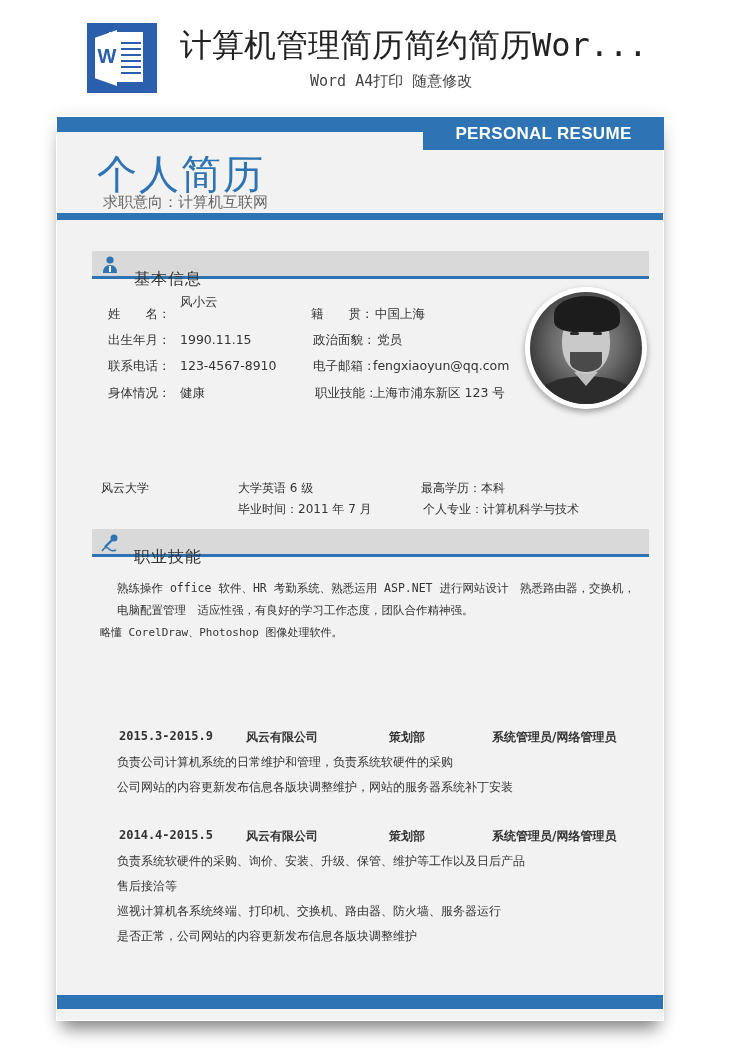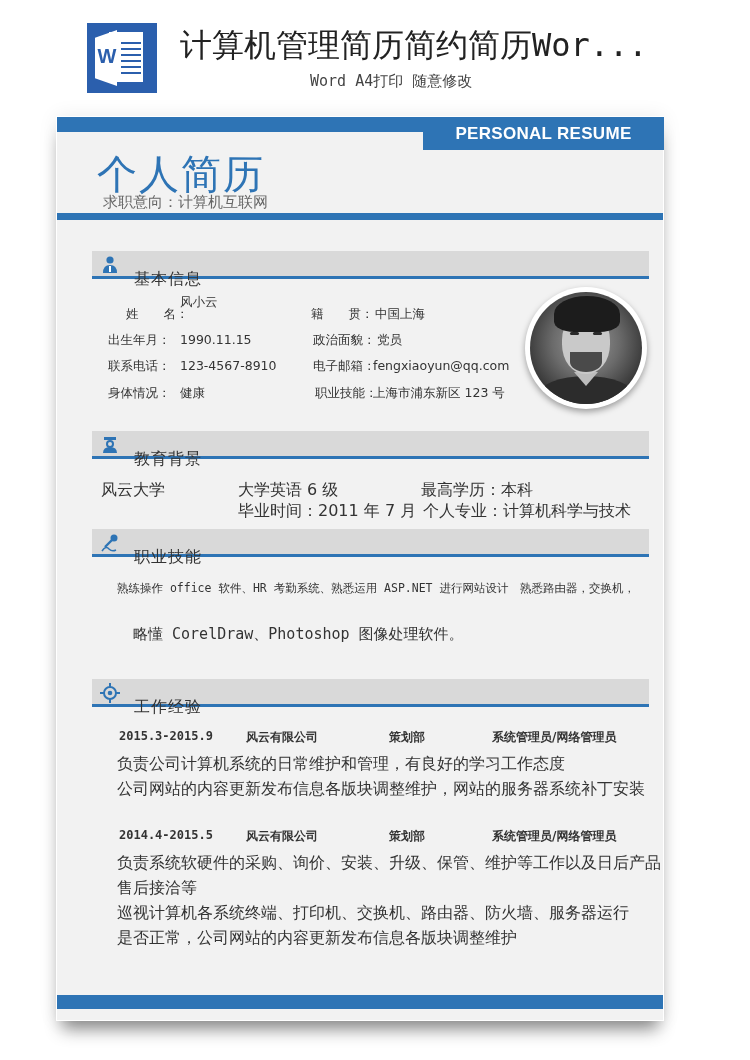--- a/index.html
+++ b/index.html
@@ -25,21 +25,21 @@
   .objective { position: absolute; left: 46px; top: 76px; font-size: 15px; color: #666; }
   .head-rule { position: absolute; left: 0; top: 96px; width: 100%; height: 7px; background: #2e74b5; }
   .bottom-bar { position: absolute; left: 0; top: 878px; width: 100%; height: 14px; background: #2e74b5; }
 
   
   .sec-head { position: absolute; left: 35px; width: 557px; height: 28px; background: #d9d9d9; border-bottom: 3px solid #2e74b5; }
   .sec-head .ico { position: absolute; left: 8px; top: 4px; width: 20px; height: 20px; }
   .sec-head .txt { position: absolute; left: 42px; top: 4px; font-size: 16px; color: #333; letter-spacing: 1px; margin-top: 14px; }
 
   .t { position: absolute; font-size: 12.5px; color: #333; white-space: nowrap; }
-  .t.sm { font-size: 16px; }
+  .t.sm { font-size: 12px; }
   .t.bold { font-weight: bold; }
   .mono { font-family: "DejaVu Sans Mono", "Liberation Mono", monospace; margin-left: 16px; }
 
   
   .photo { position: absolute; left: 468px; top: 170px; width: 122px; height: 122px; border-radius: 50%;
            background: #fff; box-shadow: 0 3px 6px rgba(0,0,0,0.35); }
   .photo .inner { position: absolute; left: 5px; top: 5px; width: 112px; height: 112px; border-radius: 50%; overflow: hidden;
            background: radial-gradient(circle at 50% 45%, #9a9a9a 0%, #6b6b6b 40%, #333 75%, #111 100%); }
   .photo .hair { position: absolute; left: 24px; top: 4px; width: 66px; height: 36px; border-radius: 50% 50% 30% 30%; background: #1c1c1c; }
   .photo .face { position: absolute; left: 32px; top: 20px; width: 48px; height: 62px; border-radius: 45% 45% 48% 48%; background: #c9c9c9; }
@@ -75,21 +75,21 @@
 
   <div class="sec-head" style="top:134px">
     <svg class="ico" viewBox="0 0 20 20">
       <circle cx="10" cy="5" r="3.6" fill="#2e74b5"></circle>
       <path d="M3 18 Q3 10 10 10 Q17 10 17 18 Z" fill="#2e74b5"></path>
       <rect x="9" y="11" width="2" height="6" fill="#fff"></rect>
     </svg>
     <span class="txt">基本信息</span>
   </div>
 
-  <span class="t" style="left:69px;top:189px">姓　　名：</span>
+  <span class="t" style="left:51px;top:189px">姓　　名：</span>
   <span class="t" style="left:123px;top:177px">风小云</span>
   <span class="t" style="left:51px;top:215px">出生年月：</span>
   <span class="t" style="left:123px;top:215px">1990.11.15</span>
   <span class="t" style="left:51px;top:241px">联系电话：</span>
   <span class="t" style="left:123px;top:241px">123-4567-8910</span>
   <span class="t" style="left:51px;top:268px">身体情况：</span>
   <span class="t" style="left:123px;top:268px">健康</span>
 
   <span class="t" style="left:254px;top:189px">籍　　贯：</span>
   <span class="t" style="left:318px;top:189px">中国上海</span>
@@ -105,63 +105,44 @@
       <div class="body"></div>
       <div class="collar"></div>
       <div class="face"></div>
       <div class="hair"></div>
       <div class="eye" style="left:40px"></div>
       <div class="eye" style="left:63px"></div>
       <div class="beard"></div>
     </div>
   </div>
 
-  <div class="sec-head" style="top:314px">
-    <svg class="ico" viewBox="0 0 20 20">
-      <rect x="4" y="2" width="12" height="3" fill="#2e74b5"></rect>
-      <circle cx="10" cy="9" r="4" fill="#2e74b5"></circle>
-      <path d="M3 18 Q3 12 10 12 Q17 12 17 18 Z" fill="#2e74b5"></path>
-      <circle cx="10" cy="9" r="2" fill="#d9d9d9"></circle>
-    </svg>
-    <span class="txt">教育背景</span>
-  </div>
   <span class="t sm" style="left:44px;top:363px">风云大学</span>
   <span class="t sm" style="left:181px;top:363px">大学英语 6 级</span>
   <span class="t sm" style="left:181px;top:384px">毕业时间：2011 年 7 月</span>
   <span class="t sm" style="left:364px;top:363px">最高学历：本科</span>
   <span class="t sm" style="left:366px;top:384px">个人专业：计算机科学与技术</span>
 
   <div class="sec-head" style="top:412px">
     <svg class="ico" viewBox="0 0 20 20">
       <circle cx="14" cy="5" r="3.5" fill="#2e74b5"></circle>
       <path d="M12 7 L5 14" stroke="#2e74b5" stroke-width="2.4"></path>
       <path d="M2 18 Q6 12 9 16 Q12 19 16 17" stroke="#2e74b5" stroke-width="1.5" fill="none"></path>
     </svg>
     <span class="txt">职业技能</span>
   </div>
   <span class="t sm mono" style="left:44px;top:464px;font-size:11.5px">熟练操作 office 软件、HR 考勤系统、熟悉运用 ASP.NET 进行网站设计　熟悉路由器，交换机，</span>
-  <span class="t sm mono" style="left:60px;top:508px;font-size:15px">略懂 CorelDraw、Photoshop 图像处理软件。</span>
+  <span class="t sm mono" style="left:44px;top:486px;font-size:11.5px">电脑配置管理　适应性强，有良好的学习工作态度，团队合作精神强。</span>
+  <span class="t sm mono" style="left:27px;top:508px;font-size:11px">略懂 CorelDraw、Photoshop 图像处理软件。</span>
 
-  <div class="sec-head" style="top:562px">
-    <svg class="ico" viewBox="0 0 20 20">
-      <circle cx="10" cy="10" r="6" stroke="#2e74b5" stroke-width="2" fill="none"></circle>
-      <circle cx="10" cy="10" r="2.3" fill="#2e74b5"></circle>
-      <rect x="9" y="0" width="2" height="5" fill="#2e74b5"></rect>
-      <rect x="9" y="15" width="2" height="5" fill="#2e74b5"></rect>
-      <rect x="0" y="9" width="5" height="2" fill="#2e74b5"></rect>
-      <rect x="15" y="9" width="5" height="2" fill="#2e74b5"></rect>
-    </svg>
-    <span class="txt">工作经验</span>
-  </div>
 
   <span class="t bold mono" style="left:46px;top:612px;font-size:12px">2015.3-2015.9</span>
   <span class="t bold" style="left:189px;top:612px;font-size:12px">风云有限公司</span>
   <span class="t bold" style="left:332px;top:612px;font-size:12px">策划部</span>
   <span class="t bold" style="left:435px;top:612px;font-size:12px">系统管理员/网络管理员</span>
-  <span class="t sm" style="left:60px;top:637px">负责公司计算机系统的日常维护和管理，有良好的学习工作态度</span>
+  <span class="t sm" style="left:60px;top:637px">负责公司计算机系统的日常维护和管理，负责系统软硬件的采购</span>
   <span class="t sm" style="left:60px;top:662px">公司网站的内容更新发布信息各版块调整维护，网站的服务器系统补丁安装</span>
 
   <span class="t bold mono" style="left:46px;top:711px;font-size:12px">2014.4-2015.5</span>
   <span class="t bold" style="left:189px;top:711px;font-size:12px">风云有限公司</span>
   <span class="t bold" style="left:332px;top:711px;font-size:12px">策划部</span>
   <span class="t bold" style="left:435px;top:711px;font-size:12px">系统管理员/网络管理员</span>
   <span class="t sm" style="left:60px;top:736px">负责系统软硬件的采购、询价、安装、升级、保管、维护等工作以及日后产品</span>
   <span class="t sm" style="left:60px;top:761px">售后接洽等</span>
   <span class="t sm" style="left:60px;top:786px">巡视计算机各系统终端、打印机、交换机、路由器、防火墙、服务器运行</span>
   <span class="t sm" style="left:60px;top:811px">是否正常，公司网站的内容更新发布信息各版块调整维护</span>

